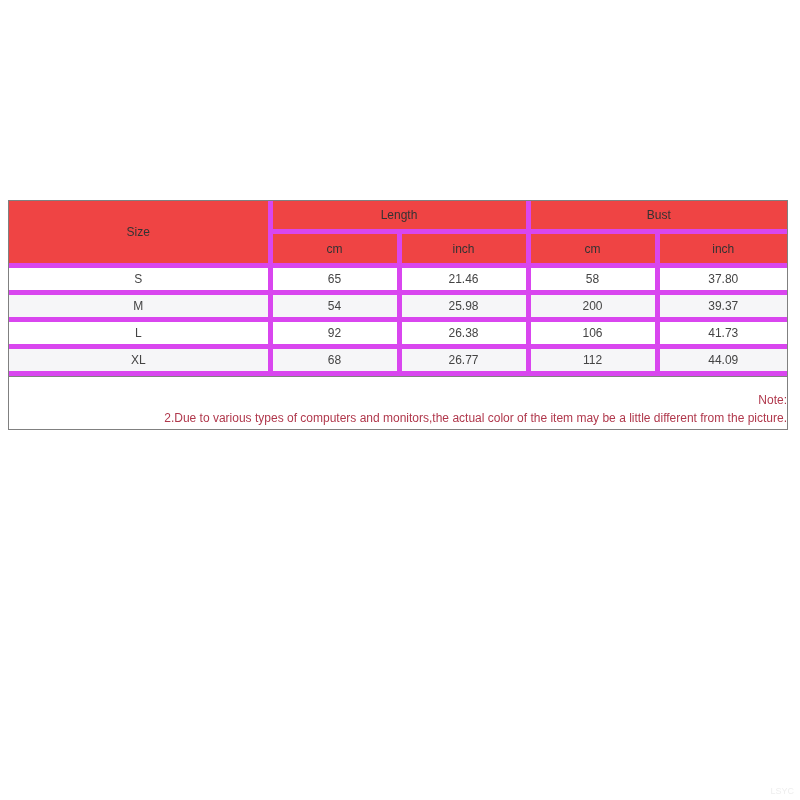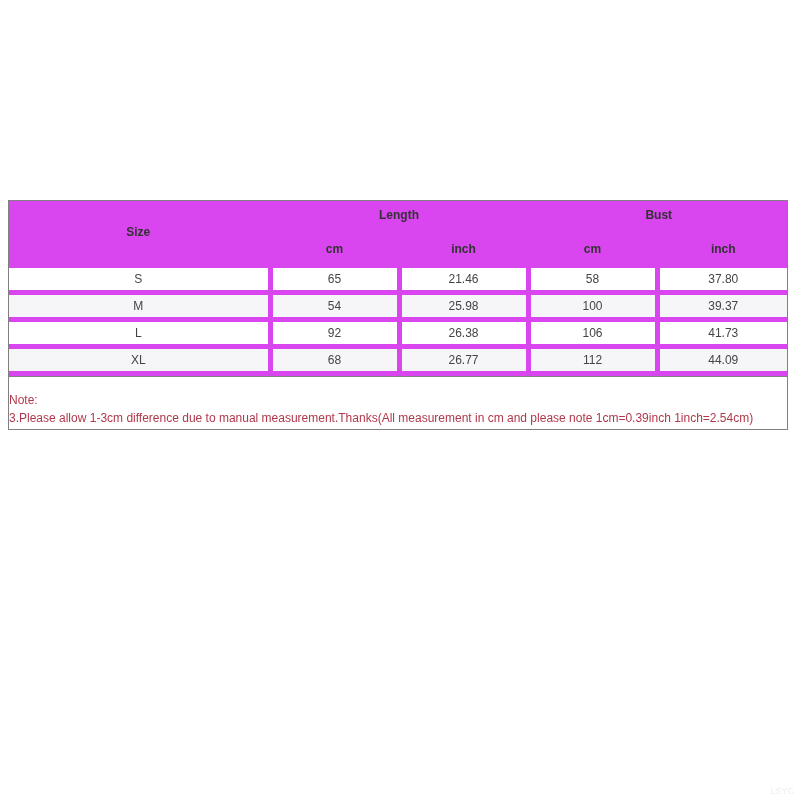--- a/index.html
+++ b/index.html
@@ -11,30 +11,30 @@
     table.size-table {
       width: 100%; border-collapse: collapse; table-layout: fixed;
       font-size: 12px; color: #333;
     }
     table.size-table td, table.size-table th {
       border: 5px solid #d946ef; text-align: center; padding: 0;
     }
     table.size-table tr:first-child th { border-top: none; }
     table.size-table th:first-child, table.size-table td:first-child { border-left: none; }
     table.size-table th:last-child, table.size-table td:last-child { border-right: none; }
-    th { background: #d946ef; font-weight: bold; color: #333; }
+    th { background: #ef4444; font-weight: normal; color: #333; }
     th.size-head { height: 58px; }
     tr.group-row th { height: 28px; }
     tr.unit-row th { height: 29px; }
     tr.data-row td { height: 22px; font-weight: normal; color: #444; }
     tr.data-row.alt td { background: #f6f6f8; }
     .notes {
       border-top: 1px solid #808080;
       padding: 15px 0 2px 0;
-      text-align: left;
+      text-align: right;
       color: #b0384c;
       font-size: 12px;
       line-height: 17.5px;
     }
     .watermark {
       position: absolute; right: 6px; bottom: 4px; font-size: 9px; color: #eeeeee;
     }
   </style>
 </head>
 <body>
@@ -64,38 +64,38 @@
       <td>S</td>
       <td>65</td>
       <td>21.46</td>
       <td>58</td>
       <td>37.80</td>
     </tr>
     <tr class="data-row alt">
       <td>M</td>
       <td>54</td>
       <td>25.98</td>
-      <td>100</td>
+      <td>200</td>
       <td>39.37</td>
     </tr>
     <tr class="data-row">
       <td>L</td>
       <td>92</td>
       <td>26.38</td>
       <td>106</td>
       <td>41.73</td>
     </tr>
     <tr class="data-row alt">
       <td>XL</td>
       <td>68</td>
       <td>26.77</td>
       <td>112</td>
       <td>44.09</td>
     </tr>
   </tbody>
     </table>
   <div class="notes">
     <div>Note:</div>
-    <div>3.Please allow 1-3cm difference due to manual measurement.Thanks(All measurement in cm and please note 1cm=0.39inch 1inch=2.54cm)</div>
+    <div>2.Due to various types of computers and monitors,the actual color of the item may be a little different from the picture.</div>
   </div>
 </div>
 
 <div class="watermark">LSYC</div>
 
 </body></html>

